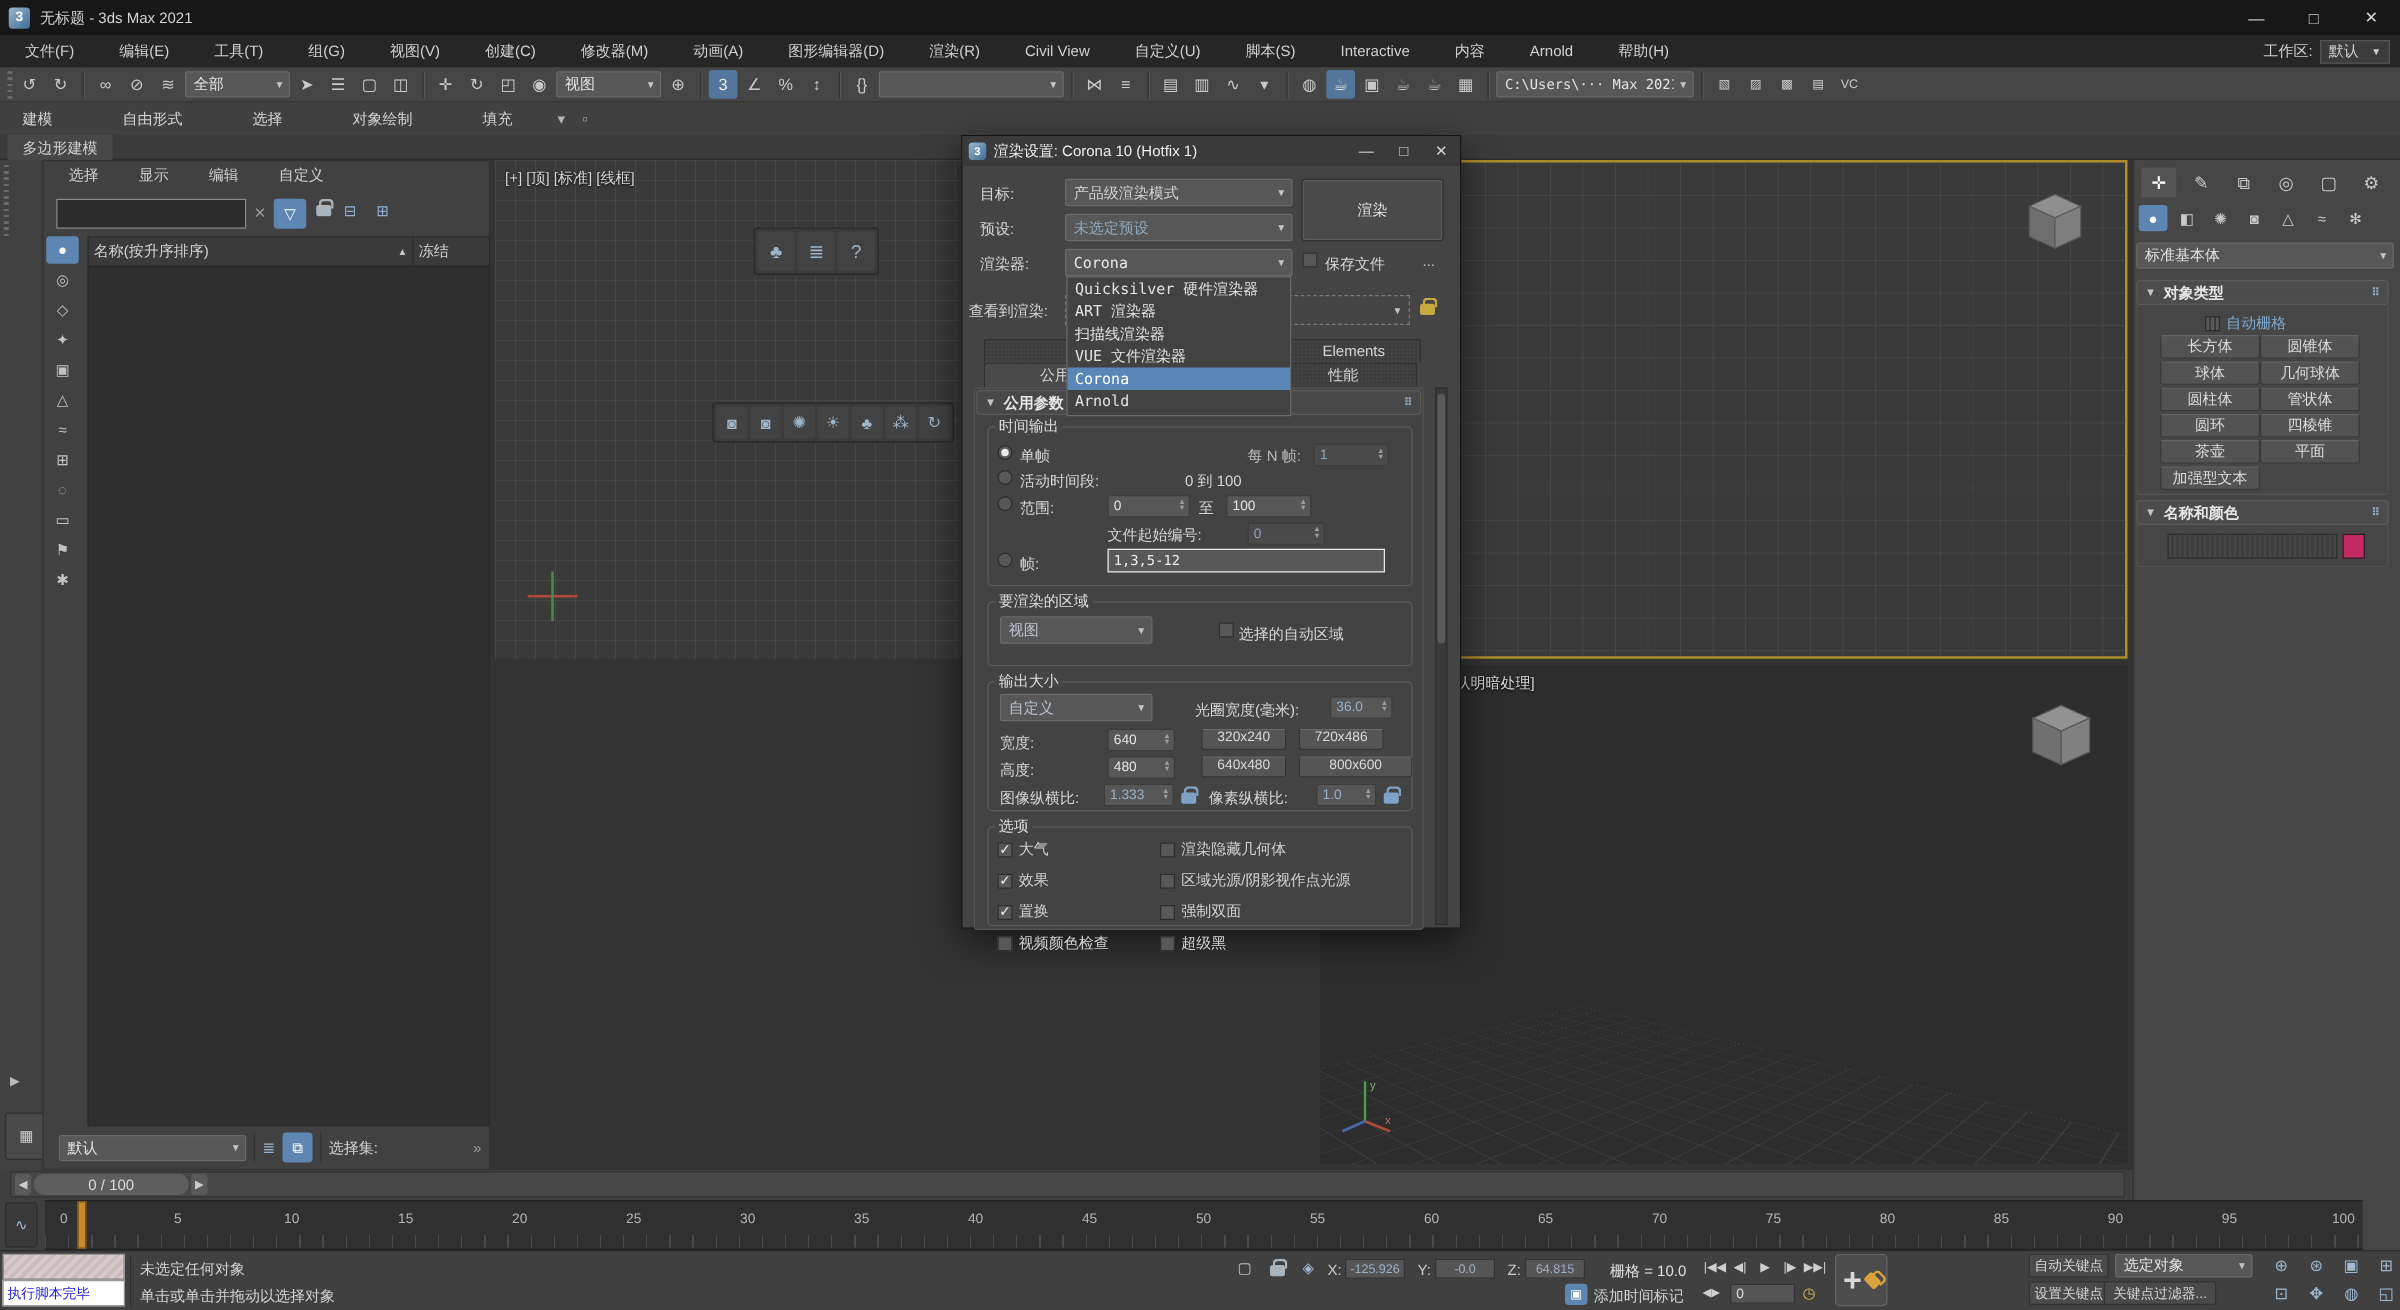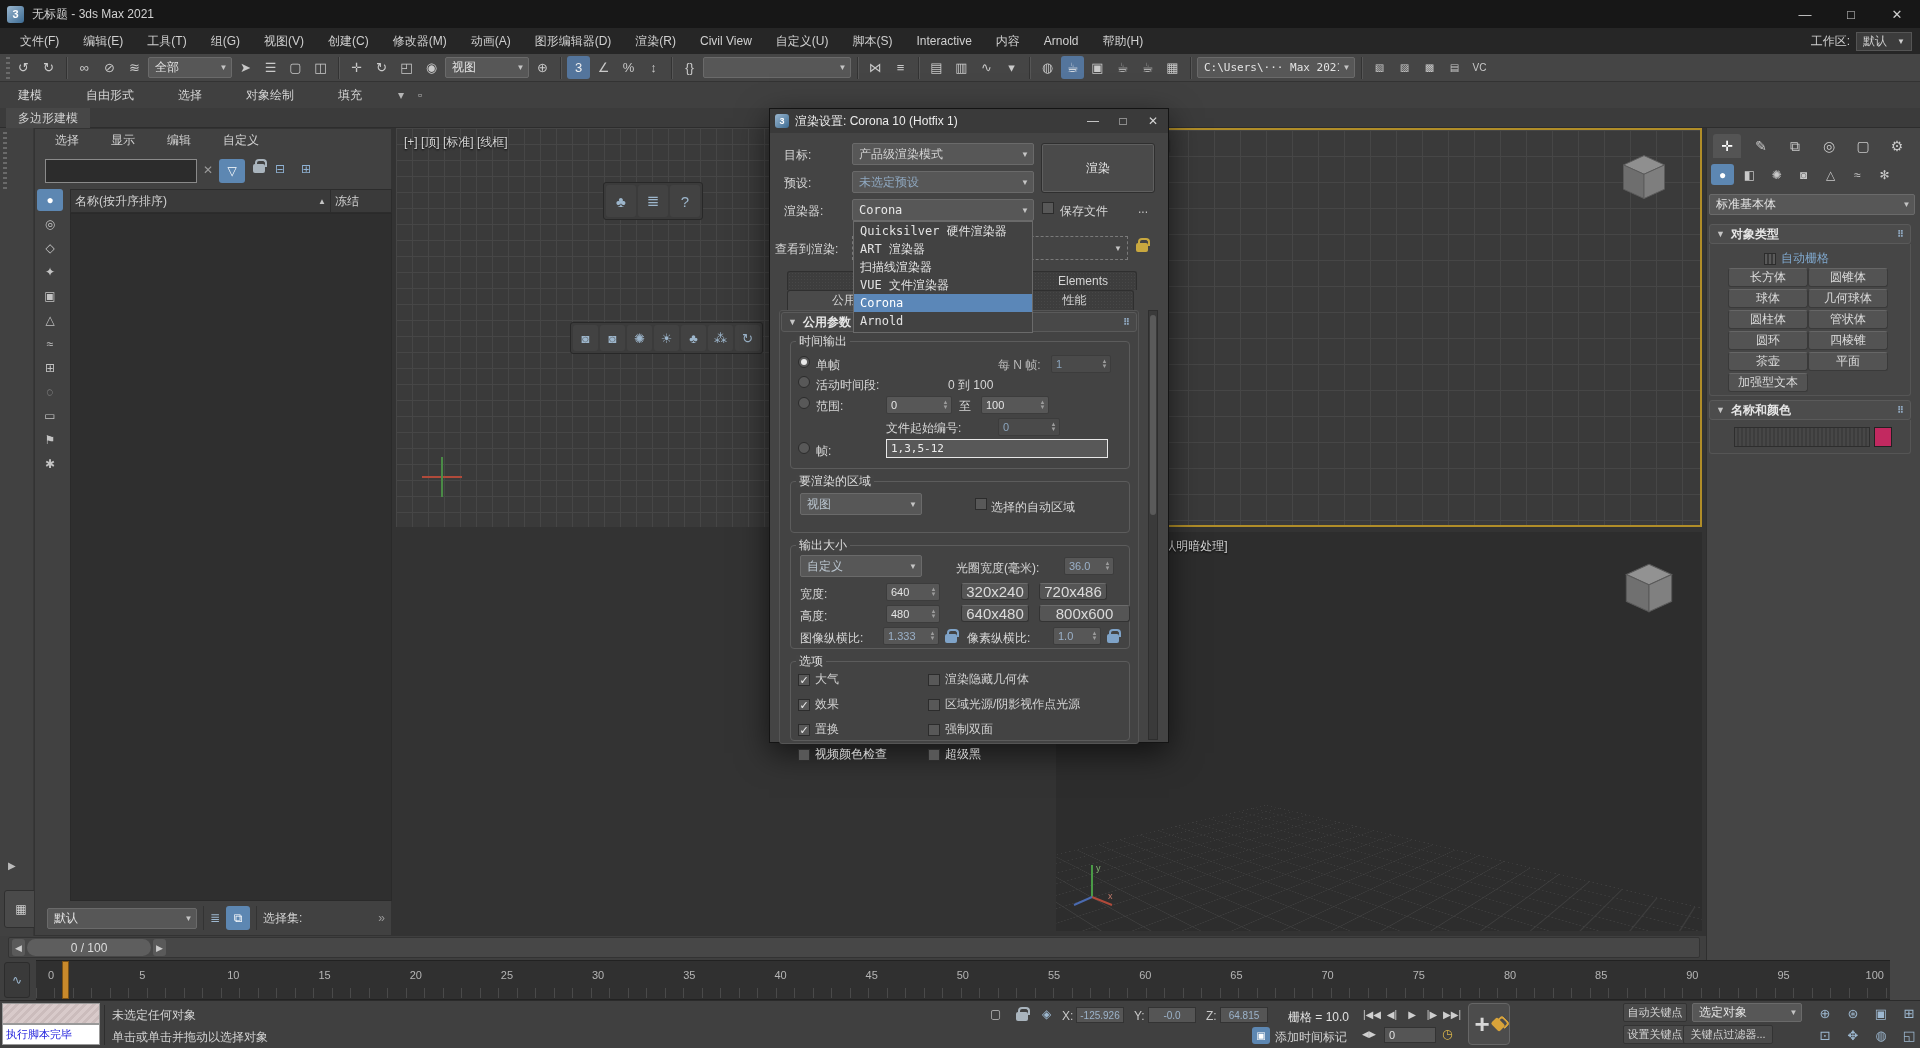--- a/index.html
+++ b/index.html
@@ -81,21 +81,21 @@
   .rad{width:12px;height:12px;border-radius:50%;background:#585858;border:1px solid #2c2c2c;display:inline-block}
   .rad.on::after{content:"";display:block;width:6px;height:6px;margin:2px;border-radius:50%;background:#e9e9e9}
   .cbx{width:12px;height:12px;background:#585858;border:1px solid #2c2c2c;display:inline-block;font-size:11px;line-height:11px;color:#eee;text-align:center}
   .cbx.on::after{content:"✓"}
   .spin{position:absolute;background:#575757;border:1px solid #3c3c3c;height:18px;display:flex;align-items:center;border-radius:2px}
   .spin .v{flex:1;padding:0 4px;color:#e5e5e5;font-size:11px}
   .spin .ud{width:11px;display:flex;flex-direction:column;align-items:center;color:#9d9d9d;font-size:6px;line-height:5px}
   .spin.dis{background:#4a4a4a}.spin.dis .v{color:#8ca6bf}
   .spin.bl .v{color:#9ab0c8}
   .pbtn{position:absolute;height:17px;background:#555;border:1px solid #333;border-top-color:#6b6b6b;border-radius:3px;
-        display:flex;align-items:center;justify-content:center;color:#dadada;font-size:15px}
+        display:flex;align-items:flex-start;justify-content:center;color:#dadada;font-size:11px}
   .ddl{position:absolute;left:83px;top:112px;width:180px;height:112px;background:#424242;border:1px solid #6a6a6a;z-index:20}
   .ddi{height:18px;line-height:18px;padding:0 6px;color:#e2e2e2;font-family:"DejaVu Sans Mono","Liberation Mono",monospace;white-space:nowrap;overflow:hidden}
   .ddi.selected{background:#5b87b8;color:#fff}
   .dtab{position:absolute;height:20px;background:#3d3d3d;border:1px solid #2f2f2f;border-bottom:none;border-radius:3px 3px 0 0;
         display:flex;align-items:center;justify-content:center;color:#d5d5d5;
         background-image:radial-gradient(#474747 1px,transparent 1px);background-size:3px 3px}
   .dtab.sel{background:#4a4a4a;background-image:none}
   .lockicon{position:relative;width:12px;height:9px;background:currentColor;border-radius:2px;display:inline-block;color:#c9a83f}
   .lockicon::before{content:"";position:absolute;left:2px;top:-5px;width:8px;height:6px;border:2px solid;border-bottom:none;border-radius:4px 4px 0 0}
   .mono{font-family:"DejaVu Sans Mono","Liberation Mono",monospace}
@@ -123,21 +123,21 @@
     <div class="applogo">3</div>
     <span>无标题 - 3ds Max 2021</span>
     <div style="margin-left:auto;display:flex">
       <div class="winbtn">—</div>
       <div class="winbtn">□</div>
       <div class="winbtn">✕</div>
     </div>
   </div>
 
   <div class="a menubar">
-    <div class="r" style="gap:8px">
+    <div class="r" style="gap:20px">
 
     <span class="mi">文件(F)</span>
         <span class="mi">编辑(E)</span>
         <span class="mi">工具(T)</span>
         <span class="mi">组(G)</span>
         <span class="mi">视图(V)</span>
         <span class="mi">创建(C)</span>
         <span class="mi">修改器(M)</span>
         <span class="mi">动画(A)</span>
         <span class="mi">图形编辑器(D)</span>
@@ -240,21 +240,21 @@
     <div class="grp">
         <span class="ti" style="font-size:10px">▧</span>
         <span class="ti" style="font-size:10px">▨</span>
         <span class="ti" style="font-size:10px">▩</span>
         <span class="ti" style="font-size:10px">▤</span>
         <span class="ti" style="font-size:10px">VC</span>
       </div>
   </div>
 
   <div class="a ribbon">
-    <div class="r" style="gap:44px">
+    <div class="r" style="gap:56px">
       <span class="rt">建模</span>
         <span class="rt">自由形式</span>
         <span class="rt">选择</span>
         <span class="rt">对象绘制</span>
         <span class="rt">填充</span>
       </div>
     <div class="r" style="gap:14px;color:#b5b5b5">
       <span>▾</span>
         <span>▫</span>
       </div>

